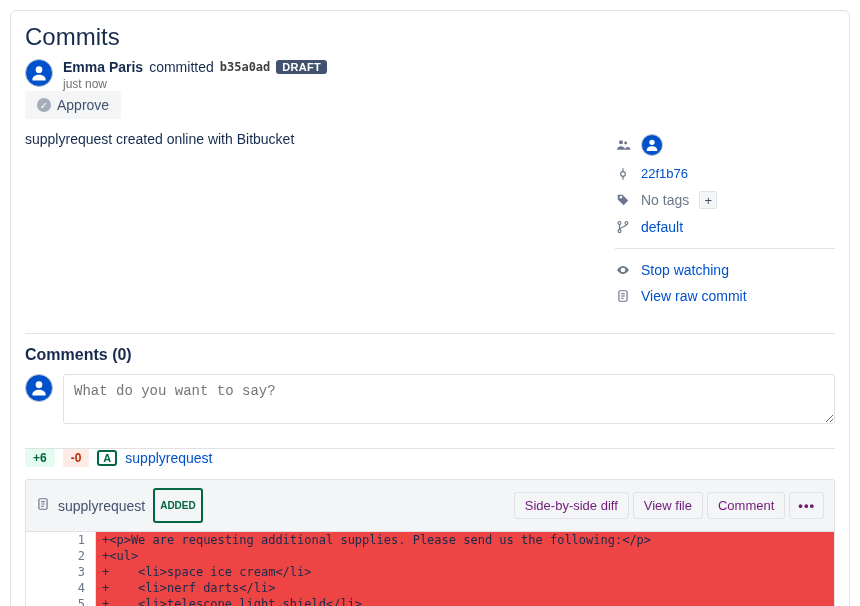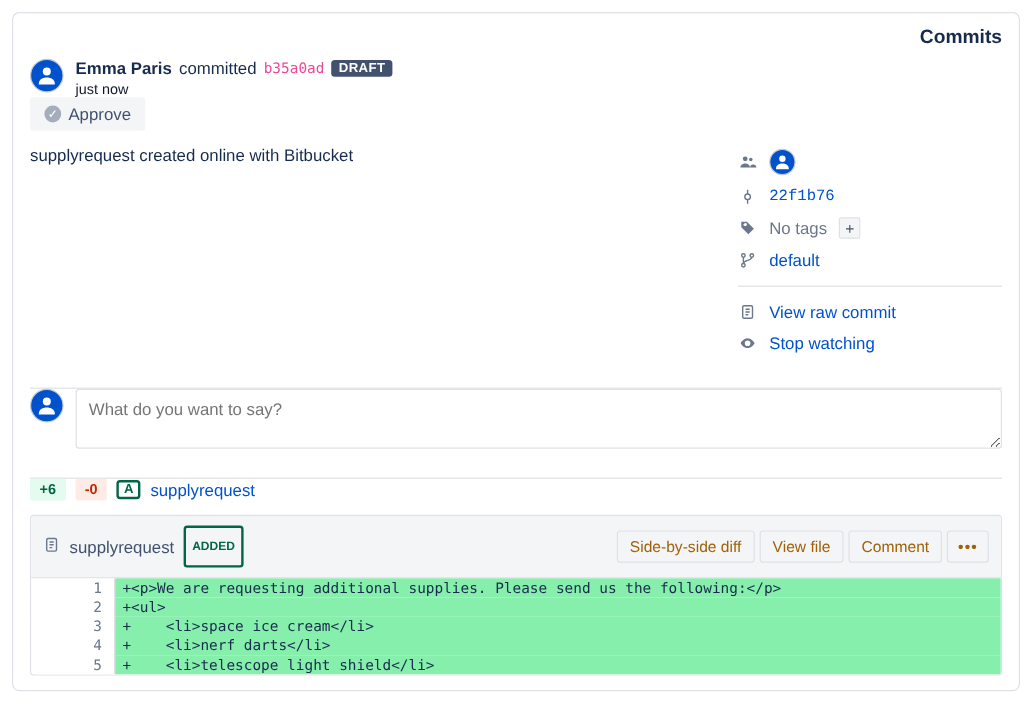--- a/index.html
+++ b/index.html
@@ -9,85 +9,85 @@
   color: #172b4d;
   background: #fff;
   padding: 10px;
 }
 .container {
   border: 1px solid #dfe1e6;
   border-radius: 6px;
   padding: 12px 14px;
   max-width: 860px;
 }
-h1 { font-size: 16px; font-weight: 700; margin-bottom: 8px; color: #172b4d; text-align: right; }
+h1 { font-size: 24px; font-weight: 400; margin-bottom: 8px; color: #172b4d; }
 .commit-header { display: flex; justify-content: space-between; align-items: flex-start; margin-bottom: 10px; flex-direction: column; }
 .commit-info { display: flex; gap: 10px; }
 .avatar {
   width: 28px; height: 28px; border-radius: 50%;
   background: #0052cc; display: flex; align-items: center; justify-content: center;
   border: 1px solid #c1c7d0;
   flex-shrink: 0;
 }
 .avatar svg { width: 20px; height: 20px; }
 .avatar-sm { width: 22px; height: 22px; }
 .avatar-sm svg { width: 16px; height: 16px; }
 .author-line { display: flex; align-items: center; gap: 6px; flex-wrap: wrap; }
 .author-name { font-weight: 600; }
-.hash-mono { font-family: ui-monospace, SFMono-Regular, Menlo, monospace; font-size: 12px; font-weight: 400; color: #ec4899; }
+.hash-mono { font-family: ui-monospace, SFMono-Regular, Menlo, monospace; font-size: 12px; font-weight: 700; color: #404040; }
 .draft-badge { background: #42526e; color: #fff; font-size: 11px; font-weight: 700; padding: 1px 6px; border-radius: 3px; letter-spacing: .3px; }
-.timestamp { font-size: 12px; color: #0f172a; margin-top: 2px; }
+.timestamp { font-size: 12px; color: #737373; margin-top: 2px; }
 .approve-btn {
   background: #f4f5f7; border: none; border-radius: 3px;
   padding: 6px 12px; font-size: 14px; color: #42526e;
   display: flex; align-items: center; gap: 6px; cursor: pointer; font-weight: 500;
 }
 .approve-icon { width: 14px; height: 14px; border-radius: 50%; background: #a5adba; display: inline-flex; align-items: center; justify-content: center; color: #fff; font-size: 10px; }
 .body-row { display: flex; justify-content: flex-start; gap: 20px; }
 .message { flex: 1; padding-top: 2px; }
 .meta-panel { width: 220px; }
 .meta-item { display: flex; align-items: center; gap: 10px; padding: 5px 0; color: #42526e; }
 .meta-item .ico { width: 16px; display: flex; justify-content: center; color: #6b778c; }
 .meta-link { color: #0052cc; font-weight: 500; cursor: pointer; }
-.meta-mono { font-family: Liberation Mono, monospace; font-size: 13px; }
+.meta-mono { font-family: Liberation Sans, sans-serif; font-size: 13px; }
 .meta-text { color: #6b778c; }
 .add-tag { border: 1px solid #dfe1e6; background: #f4f5f7; width: 18px; height: 18px; border-radius: 2px; display: inline-flex; align-items: center; justify-content: center; font-size: 13px; color: #42526e; cursor: pointer; }
 .meta-divider { border-top: 1px solid #dfe1e6; margin: 8px 0; }
 
 .section-divider { border-top: 1px solid #dfe1e6; margin-top: 24px; }
 h2 { font-size: 16px; font-weight: 600; margin: 12px 0 10px; }
 .comment-row { display: flex; gap: 10px; align-items: flex-start; }
 .comment-input {
   flex: 1; border: 1px solid #dfe1e6; border-radius: 3px;
   padding: 8px 10px; font-size: 14px; color: #6b778c;
-  resize: vertical; min-height: 32px; font-family: Liberation Sans, sans-serif;
+  resize: vertical; min-height: 32px; font-family: Liberation Mono, monospace;
 }
 
 .files-summary { display: flex; align-items: center; gap: 8px; margin-bottom: 12px; }
 .badge-add { background: #e3fcef; color: #006644; font-size: 12px; padding: 2px 8px; font-weight: 600; border-radius: 2px; }
 .badge-del { background: #ffebe6; color: #bf2600; font-size: 12px; padding: 2px 8px; font-weight: 600; border-radius: 2px; }
 .badge-a { border: 2px solid #006644; color: #006644; font-size: 11px; font-weight: 700; padding: 0 4px; border-radius: 3px; }
 .file-link { color: #0052cc; cursor: pointer; }
 
 .diff-panel { border: 1px solid #dfe1e6; border-radius: 3px; overflow: hidden; }
 .diff-header {
   background: #f4f5f7; padding: 8px 10px; display: flex;
   justify-content: space-between; align-items: center;
   border-bottom: 1px solid #dfe1e6;
 }
 .diff-file { display: flex; align-items: center; gap: 8px; color: #42526e; }
 .added-badge { border: 2px solid #006644; color: #006644; font-size: 10px; font-weight: 700; padding: 10px 5px; border-radius: 3px; }
 .diff-actions { display: flex; gap: 4px; }
-.diff-btn { background: #f4f5f7; border: 1px solid #dfe1e6; border-radius: 3px; padding: 5px 10px; font-size: 13px; color: #a16207; cursor: pointer; }
+.diff-btn { background: #f4f5f7; border: 1px solid #dfe1e6; border-radius: 3px; padding: 5px 10px; font-size: 13px; color: #701a75; cursor: pointer; }
 .diff-btn.icon-only { padding: 5px 8px; font-weight: 700; letter-spacing: 1px; }
 
 .diff-body { font-family: ui-monospace, SFMono-Regular, Menlo, monospace; font-size: 12px; }
 .diff-line { display: flex; }
 .lineno { width: 70px; text-align: right; padding: 1px 10px 1px 0; color: #6b778c; background: #fff; border-right: 1px solid #dfe1e6; user-select: none; flex-shrink: 0; }
-.linec { flex: 1; padding: 1px 6px; white-space: pre; background: #86efac; }
+.linec { flex: 1; padding: 1px 6px; white-space: pre; background: #ef4444; }
 </style>
 </head>
 <body>
 
 <div class="container">
 
   <h1>Commits</h1>
 
   <div class="commit-header">
     <div class="commit-info">
@@ -159,42 +159,43 @@
               <circle cx="18" cy="5" r="2.5"></circle>
               <circle cx="6" cy="19" r="2.5"></circle>
               <path d="M6 7v10M18 7c0 6-12 4-12 10"></path>
             </svg>
         </span>
         <span class="meta-link">default</span>
       </div>
       <div class="meta-divider"></div>
       <div class="meta-item">
         <span class="ico">
+          <svg width="14" height="14" viewBox="0 0 24 24" fill="#6b778c">
+              <path d="M12 5c-5 0-9 5-10 7 1 2 5 7 10 7s9-5 10-7c-1-2-5-7-10-7zm0 11a4 4 0 110-8 4 4 0 010 8z"></path>
+              <circle cx="12" cy="12" r="2" fill="#fff"></circle>
+            </svg>
+        </span>
+        <span class="meta-link">Stop watching</span>
+      </div>
+      <div class="meta-item">
+        <span class="ico">
           <svg width="14" height="14" viewBox="0 0 24 24" fill="none" stroke="#6b778c" stroke-width="2">
               <rect x="5" y="3" width="14" height="18" rx="2"></rect>
               <line x1="9" y1="8" x2="15" y2="8"></line>
               <line x1="9" y1="12" x2="15" y2="12"></line>
               <line x1="9" y1="16" x2="13" y2="16"></line>
             </svg>
         </span>
         <span class="meta-link">View raw commit</span>
       </div>
-      <div class="meta-item">
-        <span class="ico">
-          <svg width="14" height="14" viewBox="0 0 24 24" fill="#6b778c">
-              <path d="M12 5c-5 0-9 5-10 7 1 2 5 7 10 7s9-5 10-7c-1-2-5-7-10-7zm0 11a4 4 0 110-8 4 4 0 010 8z"></path>
-              <circle cx="12" cy="12" r="2" fill="#fff"></circle>
-            </svg>
-        </span>
-        <span class="meta-link">Stop watching</span>
-      </div>
     </div>
   </div>
 
   <div class="section-divider"></div>
+  <h2>Comments (0)</h2>
   <div class="comment-row">
     <div class="avatar">
       <svg viewBox="0 0 24 24" fill="#fff">
           <circle cx="12" cy="8" r="4"></circle>
           <path d="M4 20c0-4 4-6 8-6s8 2 8 6v1H4z"></path>
         </svg>
     </div>
     <textarea class="comment-input" placeholder="What do you want to say?" style=""></textarea>
   </div>
 

